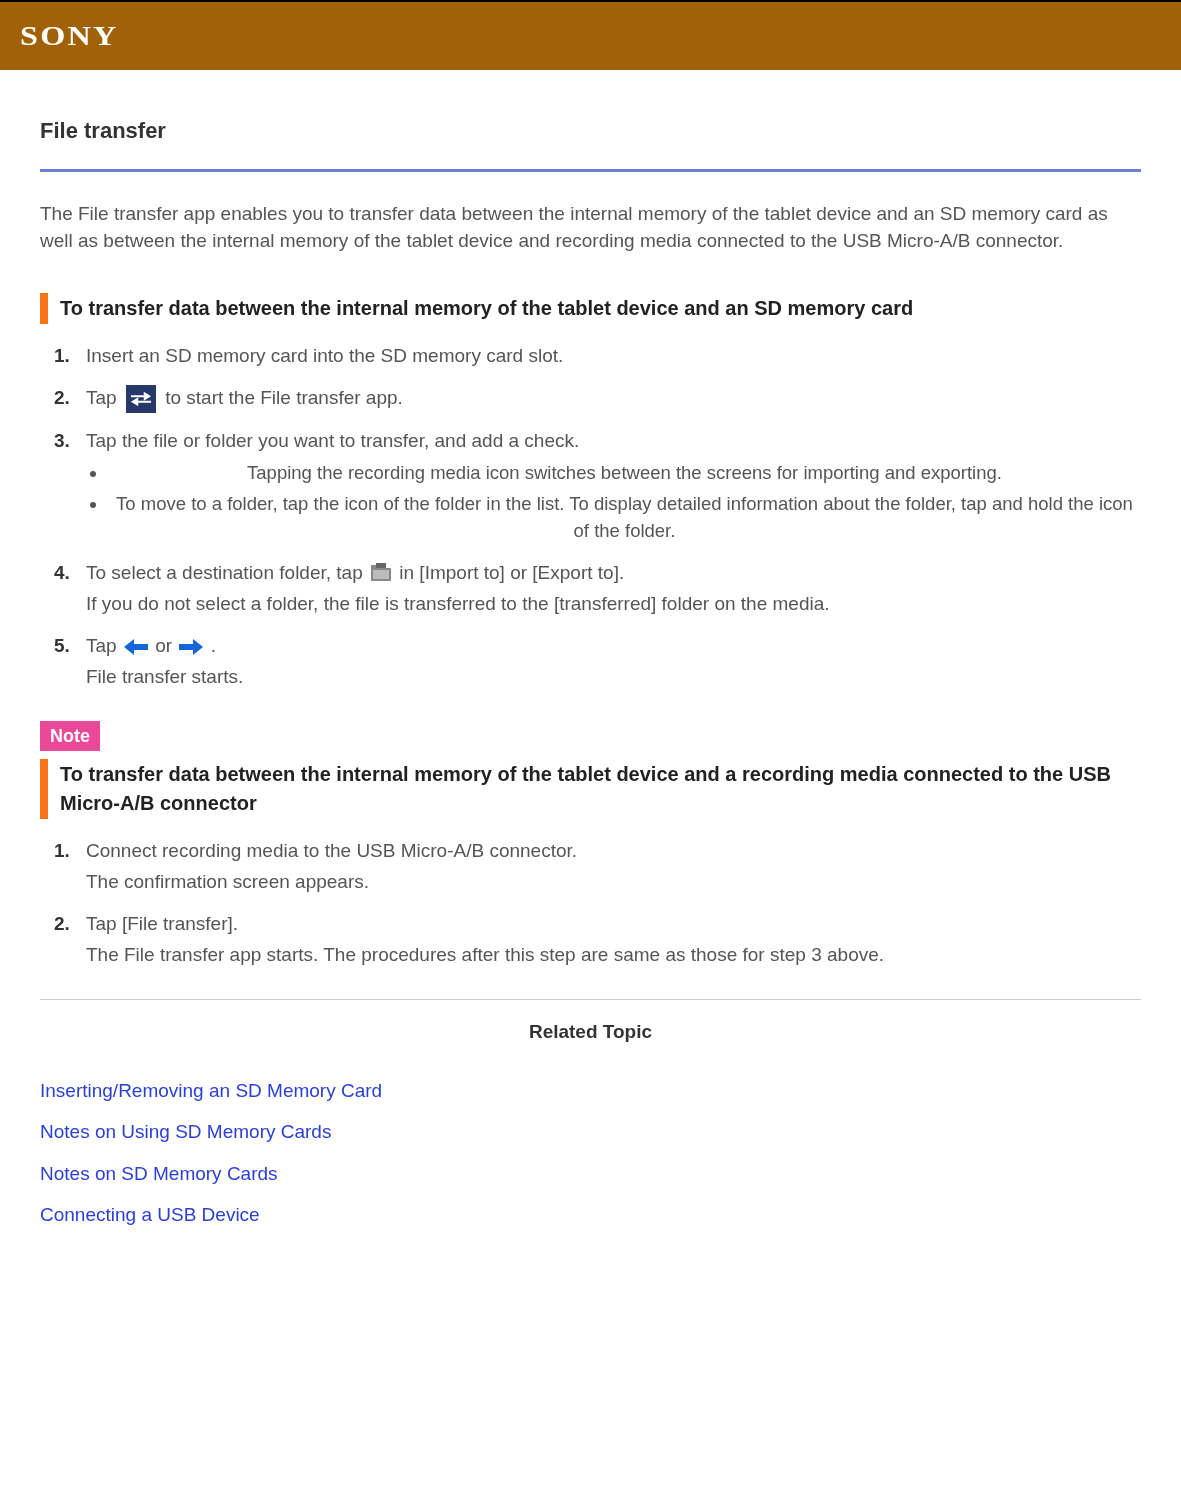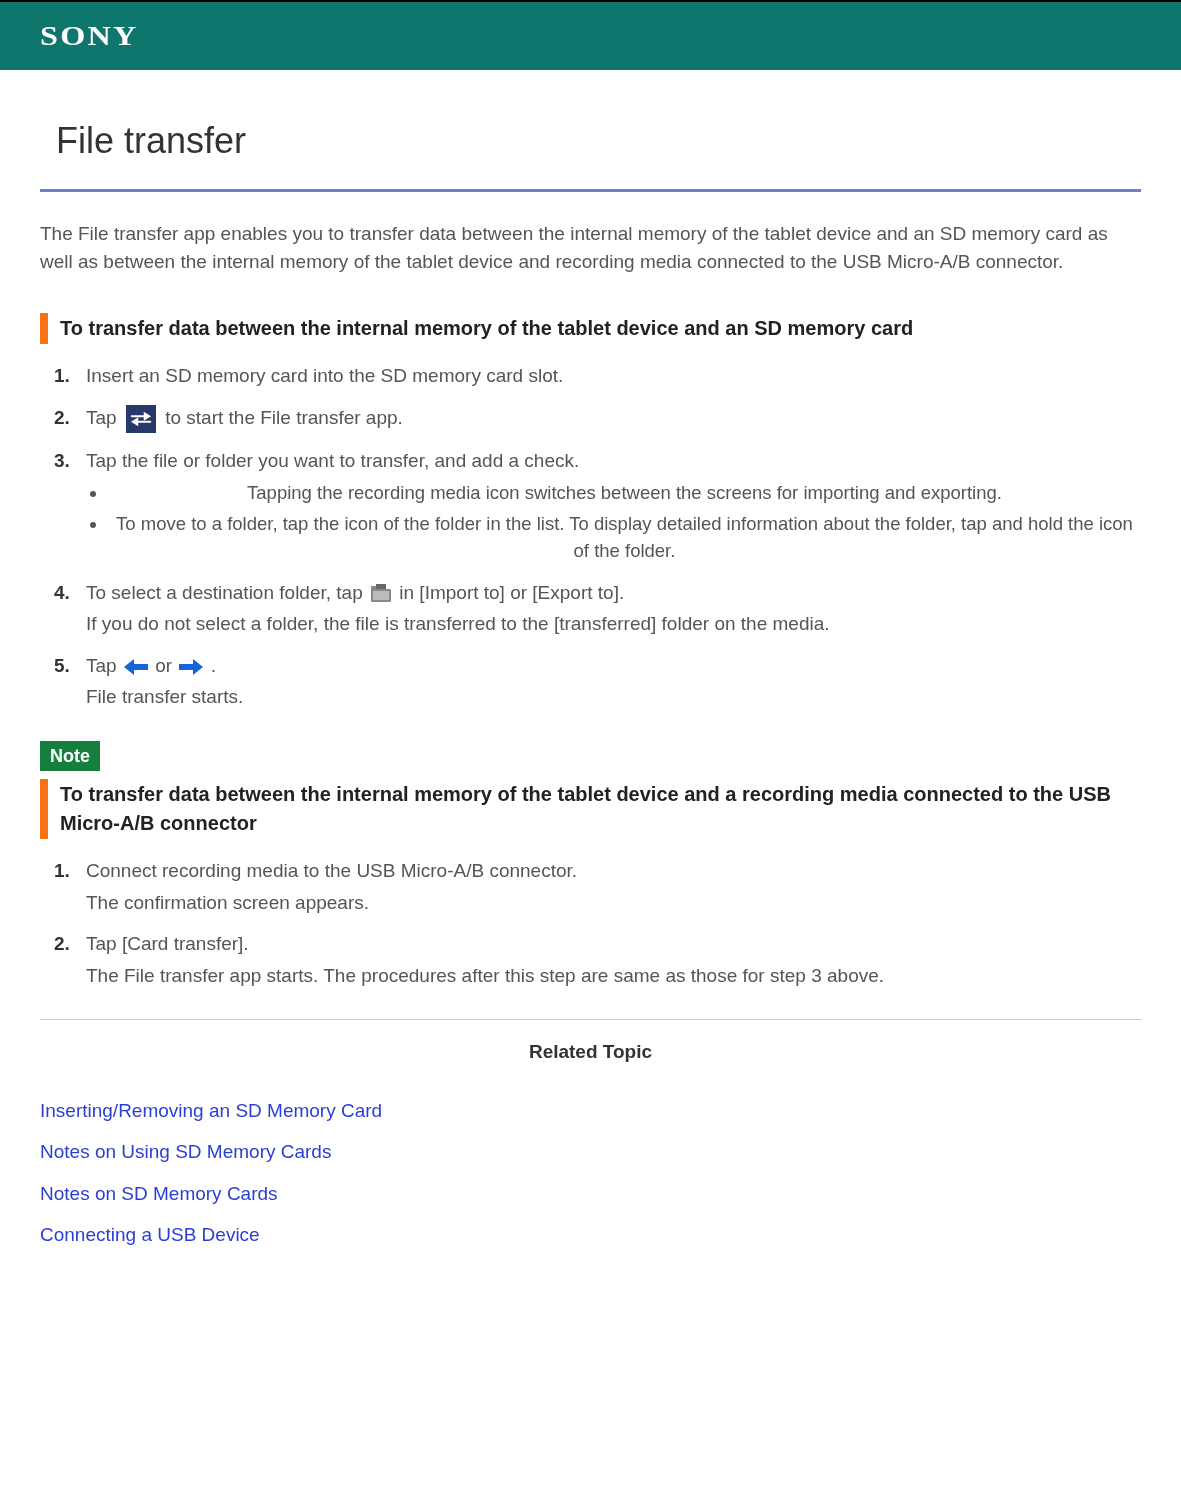--- a/index.html
+++ b/index.html
@@ -6,44 +6,44 @@
   body {
     margin: 0;
     font-family: Helvetica, Arial, sans-serif;
     color: #555;
     font-size: 19px;
     line-height: 1.45;
     width: 1181px;
     background: #fff;
   }
   .header-bar {
-    background: #0f766e;
+    background: #a16207;
     height: 70px;
     display: flex;
     align-items: center;
-    padding-left: 40px;
+    padding-left: 20px;
     border-top: 2px solid #000;
   }
   .sony-logo {
     color: #fff;
     font-family: "Times New Roman", serif;
     font-weight: 700;
     font-size: 28px;
     letter-spacing: 2px;
     transform: scaleX(1.15);
     transform-origin: left center;
   }
   .content {
     padding: 45px 40px 30px 40px;
   }
   h1.page-title {
-    font-size: 36px;
-    font-weight: 400;
+    font-size: 22px;
+    font-weight: 700;
     color: #333;
-    margin: 0 0 22px 16px;
+    margin: 0 0 22px 0;
   }
   hr.title-rule {
     border: none;
     border-top: 3px solid #6a7fd6;
     margin: 0 0 28px 0;
   }
   p.intro {
     margin: 0 0 38px 0;
   }
   .sub-heading {
@@ -75,21 +75,21 @@
   }
   .step-sub { margin-top: 4px; }
   ul.bullets {
     margin: 6px 0 0 0;
     padding-left: 22px;
     list-style: disc;
   }
   ul.bullets li { margin-bottom: 4px; font-size: 18.5px; text-align: center; }
   .note-badge {
     display: inline-block;
-    background: #15803d;
+    background: #ec4899;
     color: #fff;
     font-weight: 700;
     font-size: 18px;
     padding: 2px 10px;
     margin-bottom: 8px;
   }
   ul.note-list {
     margin: 0 0 40px 0;
     padding-left: 42px;
     list-style: disc;
@@ -218,21 +218,21 @@
   </div>
 
   <div class="sub-heading">To transfer data between the internal memory of the tablet device and a recording media connected to the USB Micro-A/B connector</div>
 
   <ol class="steps">
     <li>
       <span>Connect recording media to the USB Micro-A/B connector.</span>
       <div class="step-sub">The confirmation screen appears.</div>
     </li>
     <li>
-      <span>Tap [Card transfer].</span>
+      <span>Tap [File transfer].</span>
       <div class="step-sub">The File transfer app starts. The procedures after this step are same as those for step 3 above.</div>
     </li>
   </ol>
 
   <hr class="section-rule">
 
   <div class="related-heading">Related Topic</div>
 
   <a class="related-link">Inserting/Removing an SD Memory Card</a>
   <a class="related-link">Notes on Using SD Memory Cards</a>

